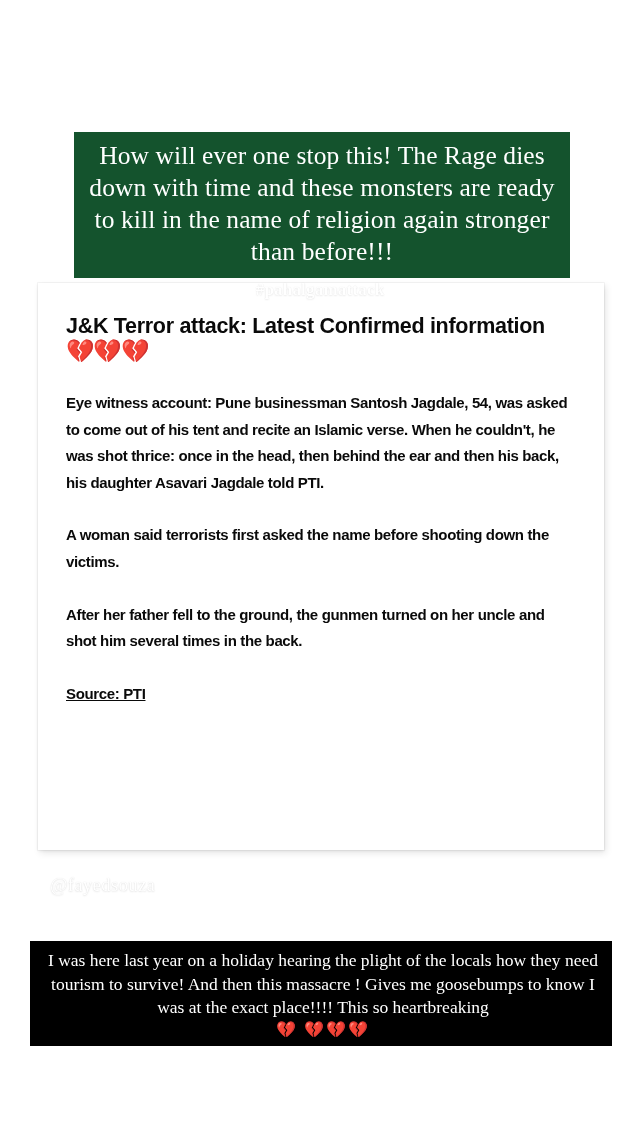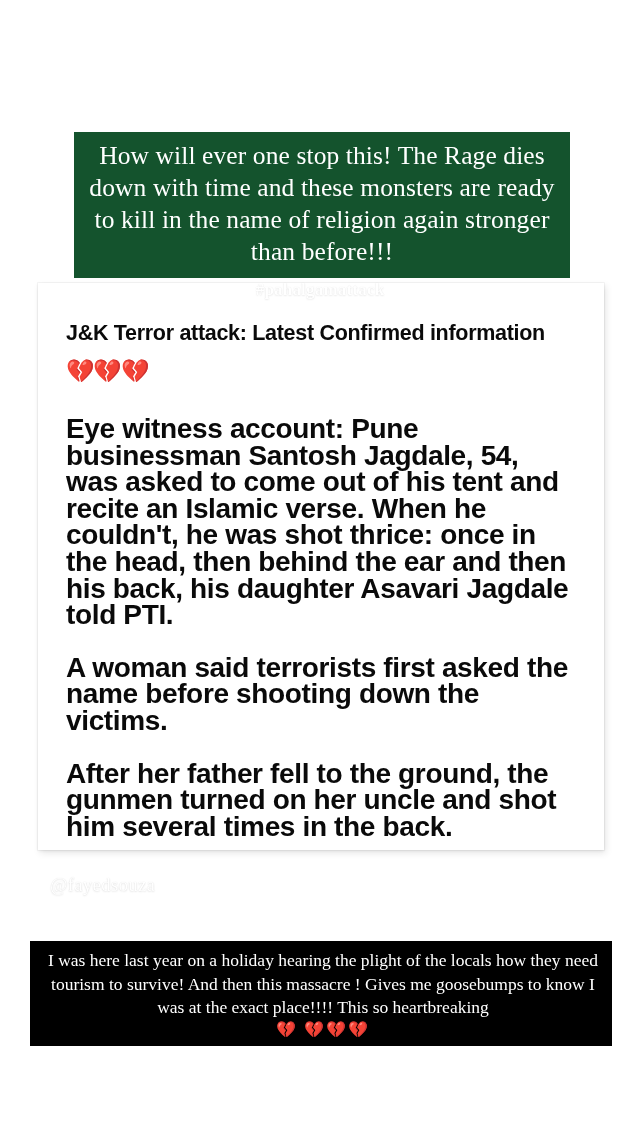--- a/index.html
+++ b/index.html
@@ -63,35 +63,35 @@
                 2px 3px 7px rgba(0,0,0,0.10),
                 0 1px 3px rgba(0,0,0,0.06);
     z-index: 3;
     overflow: hidden;
   }
 
   .card-heading {
     font-family: "Liberation Sans", sans-serif;
     font-weight: bold;
     font-size: 21.5px;
-    line-height: 38px;
+    line-height: 25px;
     color: #0a0a0a;
     margin: 0 0 25px 0;
     letter-spacing: -0.3px;
   }
   .heading-emojis {
     font-size: 23px;
     letter-spacing: -1px;
     white-space: nowrap;
   }
 
   .card-para {
     font-family: "Liberation Sans", sans-serif;
     font-weight: bold;
-    font-size: 28px;
+    font-size: 15px;
     line-height: 26.6px;
     color: #0a0a0a;
     margin: 0 0 26px 0;
     letter-spacing: -0.35px;
   }
   .card-para:last-child { margin-bottom: 0; text-decoration: underline; }
 
   
   .handle {
     position: absolute;

